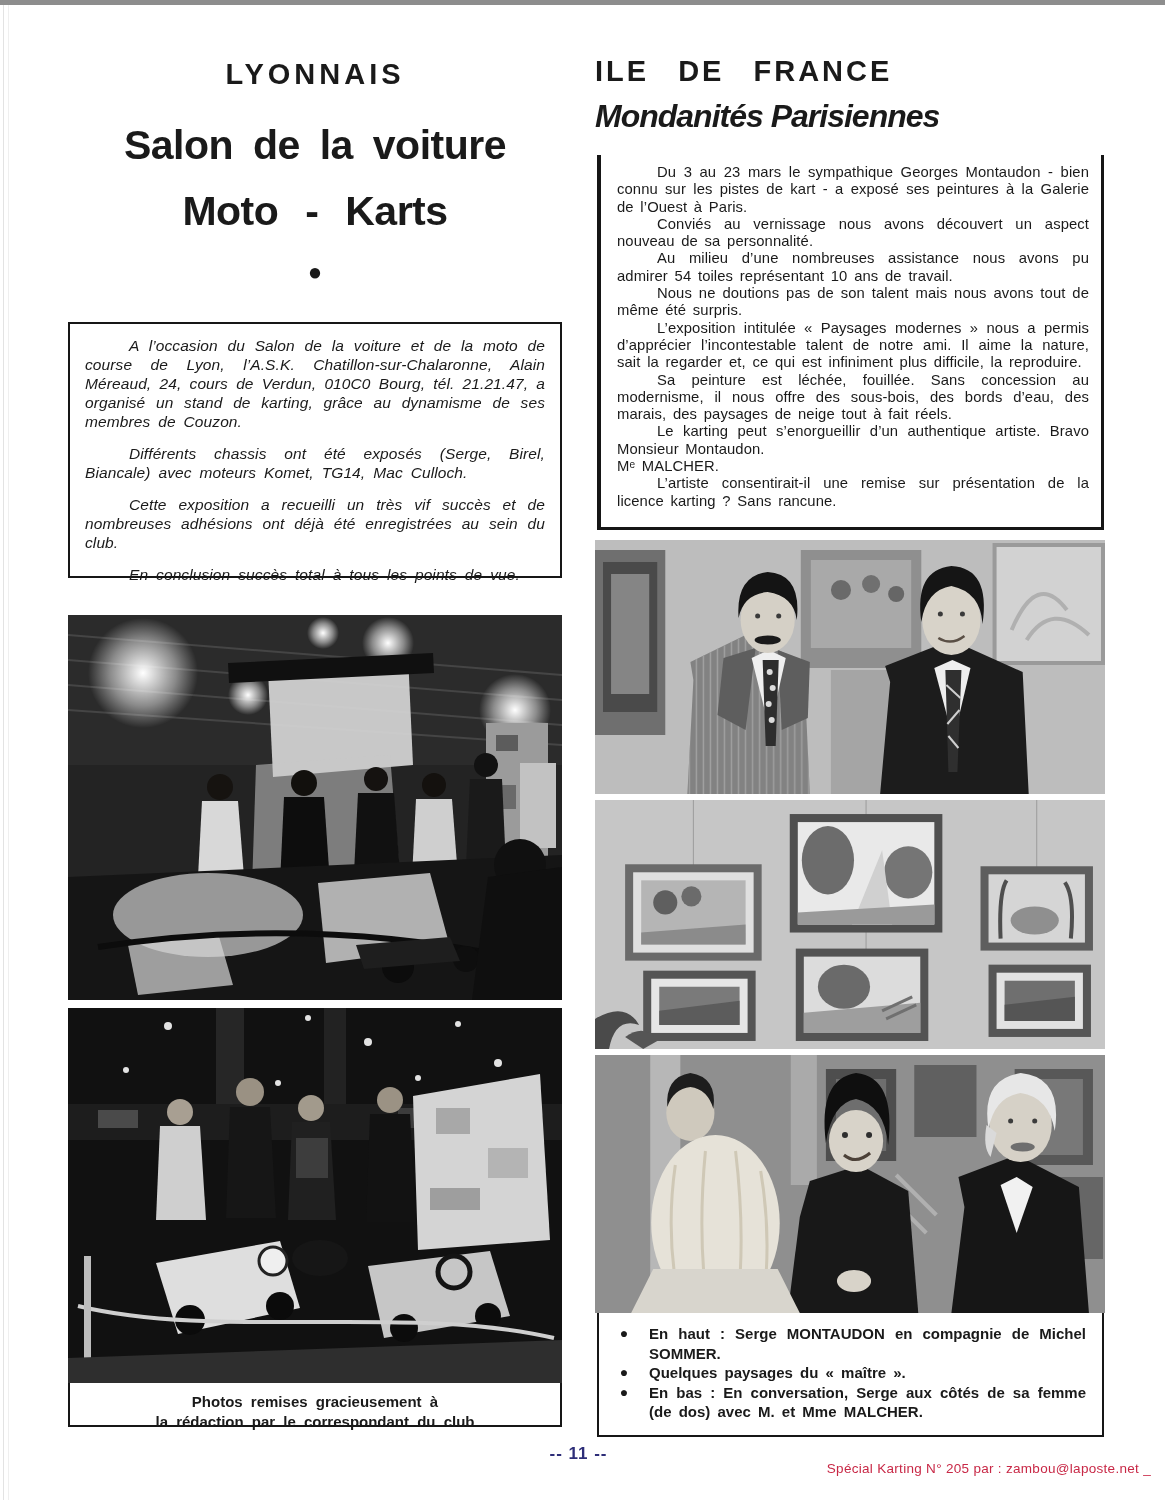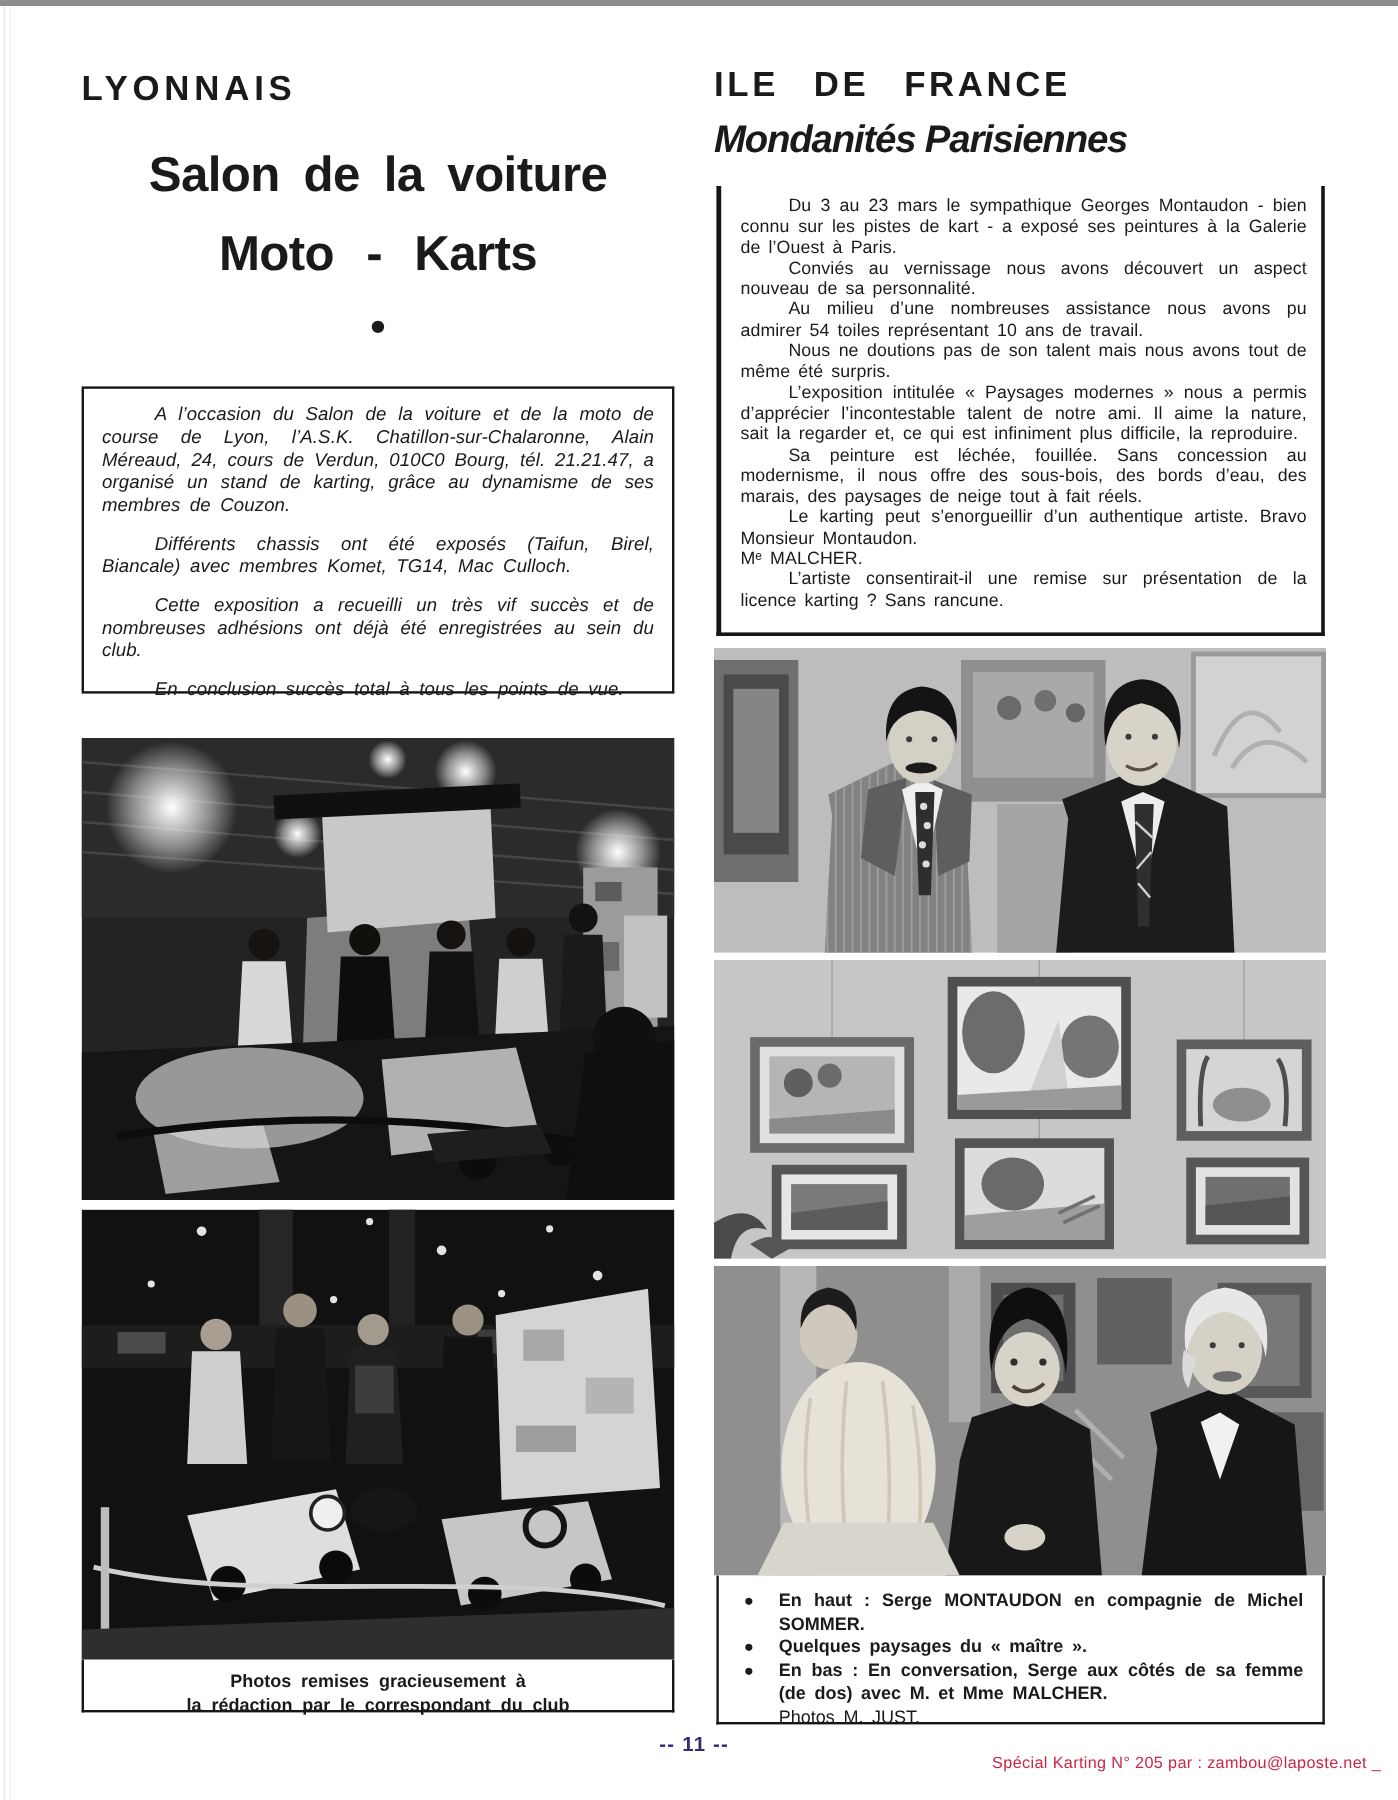--- a/index.html
+++ b/index.html
@@ -6,21 +6,21 @@
   body{
     width:1165px;height:1500px;position:relative;background:#ffffff;
     font-family:"Liberation Sans",sans-serif;color:#1a1a1a;overflow:hidden;
   }
   .abs{position:absolute;}
   .topbar{top:0;left:0;width:1165px;height:5px;background:#8d8d8d;}
   .edgeline1{top:5px;left:3px;width:1px;height:1495px;background:#e3e3e3;}
   .edgeline2{top:5px;left:8px;width:1px;height:1495px;background:#efefef;}
 
   
-  .l-region{left:68px;top:58px;width:494px;text-align:left;
+  .l-region{left:68px;top:58px;width:494px;text-align:center;
     font-size:29px;font-weight:bold;letter-spacing:4px;}
   .l-title1{left:68px;top:122px;width:494px;text-align:center;
     font-size:41px;font-weight:bold;letter-spacing:-0.5px;word-spacing:9px;}
   .l-title2{left:68px;top:188px;width:494px;text-align:center;
     font-size:41px;font-weight:bold;letter-spacing:-0.5px;word-spacing:16px;}
   .l-dot{left:68px;top:258px;width:494px;text-align:center;font-size:24px;}
   .l-box{left:68px;top:322px;width:494px;height:256px;box-sizing:border-box;
     border:2px solid #161616;padding:12px 15px 0 15px;font-style:italic;}
   .l-box p{margin:0 0 13px 0;font-size:15.5px;line-height:19px;
     text-align:justify;text-indent:44px;word-spacing:3.5px;letter-spacing:0.1px;}
@@ -65,21 +65,21 @@
 <div class="abs edgeline1"></div>
 <div class="abs edgeline2"></div>
 
 <div class="abs l-region">LYONNAIS</div>
 <div class="abs l-title1">Salon de la voiture</div>
 <div class="abs l-title2">Moto - Karts</div>
 <div class="abs l-dot">●</div>
 
 <div class="abs l-box">
   <p>A l’occasion du Salon de la voiture et de la moto de course de Lyon, l’A.S.K. Chatillon-sur-Chalaronne, Alain Méreaud, 24, cours de Verdun, 010C0 Bourg, tél. 21.21.47, a organisé un stand de karting, grâce au dynamisme de ses membres de Couzon.</p>
-  <p>Différents chassis ont été exposés (Taifun, Birel, Biancale) avec membres Komet, TG14, Mac Culloch.</p>
+  <p>Différents chassis ont été exposés (Serge, Birel, Biancale) avec moteurs Komet, TG14, Mac Culloch.</p>
   <p>Cette exposition a recueilli un très vif succès et de nombreuses adhésions ont déjà été enregistrées au sein du club.</p>
   <p>En conclusion succès total à tous les points de vue.</p>
 </div>
 
 <svg class="abs photo photoL1" viewBox="0 0 494 385" preserveAspectRatio="none">
   <defs>
     <radialGradient id="glow">
         <stop offset="0%" stop-color="#ffffff"></stop>
         <stop offset="60%" stop-color="#ffffff" stop-opacity="0.45"></stop>
         <stop offset="100%" stop-color="#ffffff" stop-opacity="0"></stop>
@@ -347,17 +347,16 @@
     <span class="ct">En haut : Serge MONTAUDON en compagnie de Michel SOMMER.</span>
   </div>
   <div class="caprow">
     <span class="cb">●</span>
     <span class="ct">Quelques paysages du « maître ».</span>
   </div>
   <div class="caprow">
     <span class="cb">●</span>
     <span class="ct">En bas : En conversation, Serge aux côtés de sa femme (de dos) avec M. et Mme MALCHER.</span>
   </div>
-  <div class="capcredit">Photos M. JUST.</div>
 </div>
 
 <div class="abs pageno">-- 11 --</div>
 <div class="abs credit">Spécial Karting N° 205 par :  zambou@laposte.net  _</div>
 
 </body></html>

